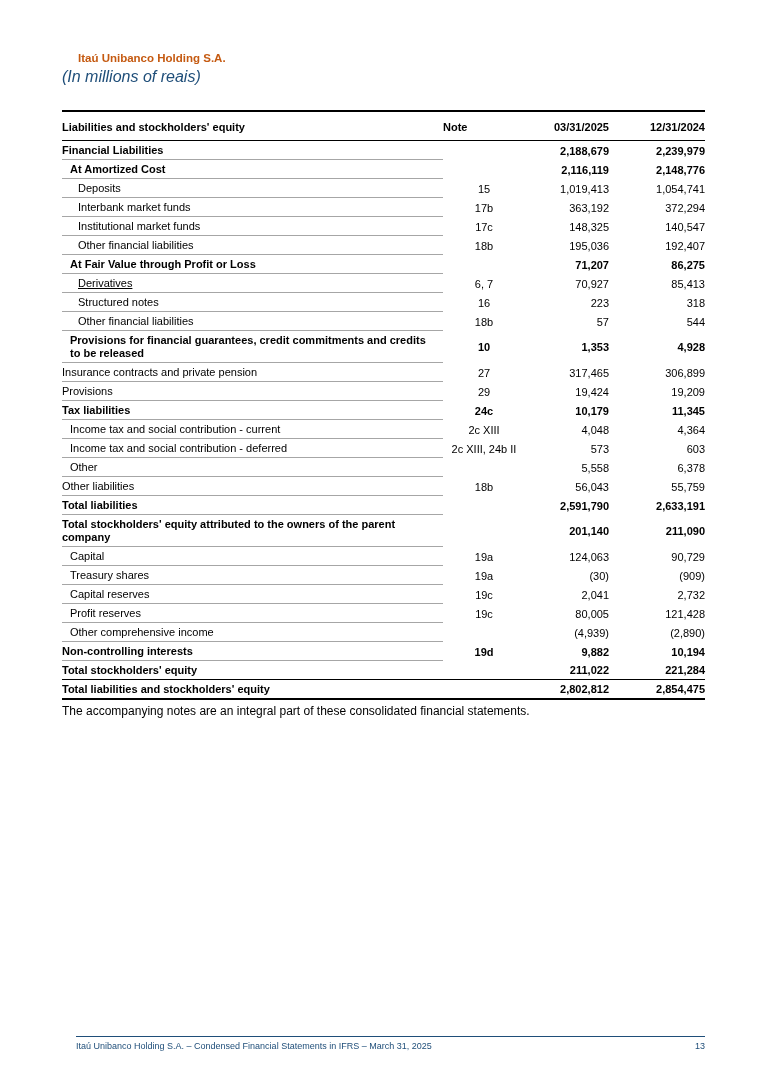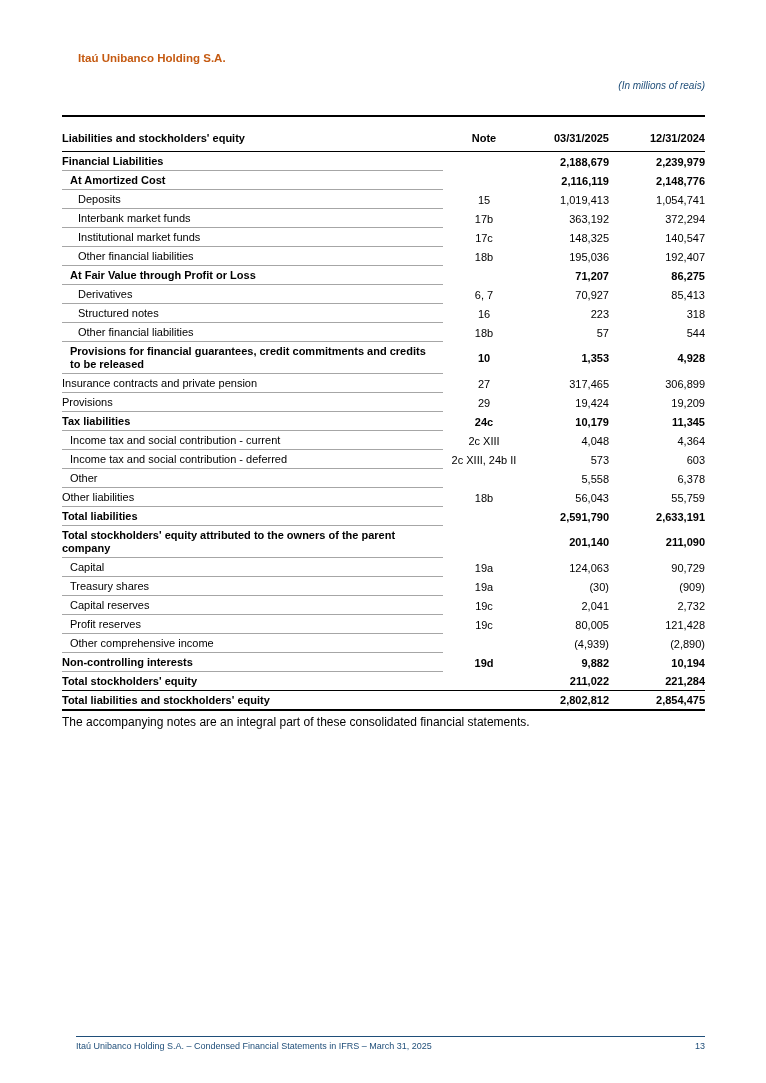--- a/index.html
+++ b/index.html
@@ -9,34 +9,34 @@
     --line-black:#000000;
   }
   html,body{margin:0;padding:0;}
   body{
     width:766px;height:1083px;background:#ffffff;position:relative;
     font-family:"Liberation Sans",sans-serif;color:#000;overflow:hidden;
   }
   .content{padding:52px 61px 0 62px;}
   .company{font-size:11.5px;font-weight:700;color:var(--brand-orange);padding-left:16px;}
   .doc-title{font-size:12px;font-weight:700;color:var(--heading-blue);margin-top:14px;}
-  .units{font-size:10px;font-style:italic;color:var(--heading-blue);margin-top:16px;text-align:right;}
+  .units{font-size:16px;font-style:italic;color:var(--heading-blue);margin-top:4px;}
 
   table.bs{width:643px;border-collapse:separate;border-spacing:0;margin-top:24px;table-layout:fixed;}
   col.w-label{width:381px;}
   col.w-note{width:82px;}
   col.w-v1{width:84px;}
   col.w-v2{width:96px;}
   th{
-    font-size:11px;font-weight:700;padding:15px 0 7px;
+    font-size:11px;font-weight:700;padding:9px 0 7px;
     border-top:2px solid var(--line-black);border-bottom:1px solid var(--line-black);
     vertical-align:bottom;
   }
   th.h-label{text-align:left;}
-  th.h-note{text-align:center;}
+  th.h-note{text-align:left;}
   th.h-val{text-align:right;}
   td{font-size:11px;line-height:13px;padding:3px 0 2px;vertical-align:middle;}
   td.c-label{border-bottom:1px solid var(--rule-gray);padding-right:6px;}
   td.c-note{text-align:center;}
   td.c-v1,td.c-v2{text-align:right;}
   tr.bold td{font-weight:700;}
   tr.final td{border-top:1px solid var(--line-black);border-bottom:2px solid var(--line-black);}
   tr:has(+ tr.final) td.c-label{border-bottom:none;}
 
   .footnote{font-size:12px;margin-top:4px;color:#000;}
@@ -106,21 +106,21 @@
     <td class="c-v1">195,036</td>
     <td class="c-v2">192,407</td>
   </tr>
         <tr class="bold">
     <td class="c-label" style="padding-left: 8px;">At Fair Value through Profit or Loss</td>
     <td class="c-note"></td>
     <td class="c-v1">71,207</td>
     <td class="c-v2">86,275</td>
   </tr>
         <tr>
-    <td class="c-label" style="padding-left: 16px;">Derivatives</td>
+    <td class="c-label" style="padding-left: 16px; text-decoration: underline;">Derivatives</td>
     <td class="c-note">6, 7</td>
     <td class="c-v1">70,927</td>
     <td class="c-v2">85,413</td>
   </tr>
         <tr>
     <td class="c-label" style="padding-left: 16px;">Structured notes</td>
     <td class="c-note">16</td>
     <td class="c-v1">223</td>
     <td class="c-v2">318</td>
   </tr>

